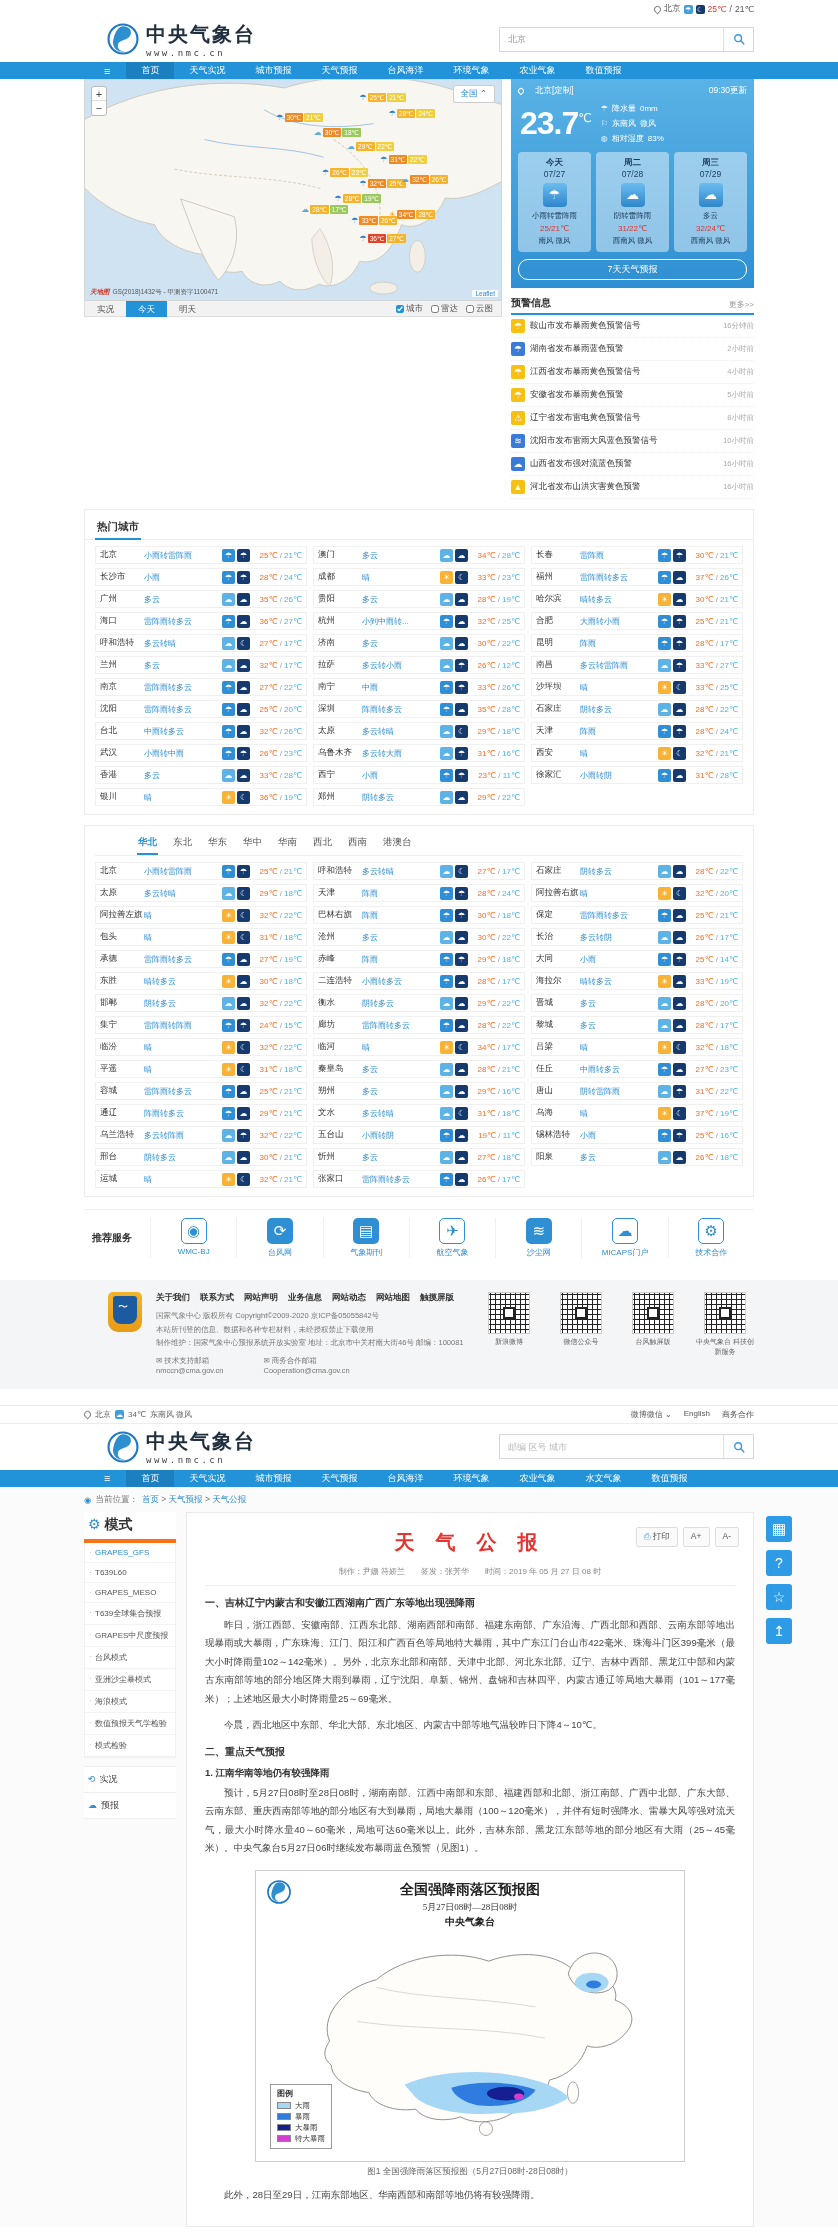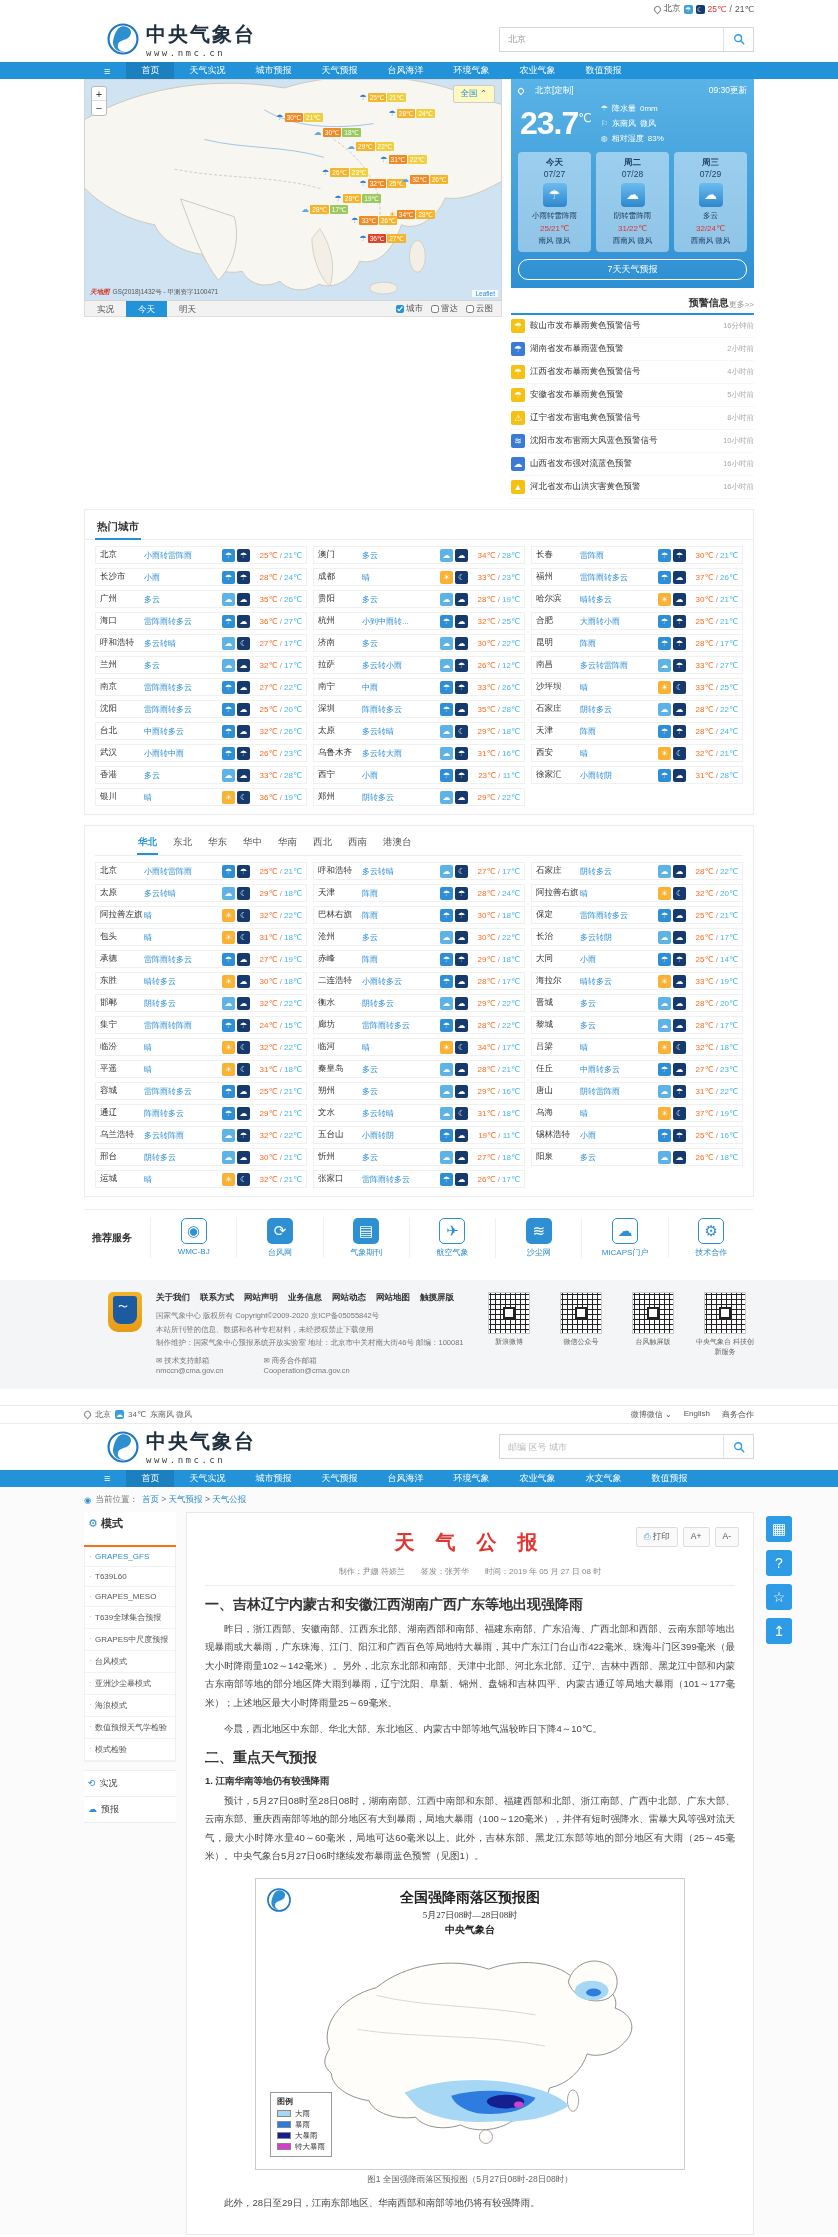--- a/index.html
+++ b/index.html
@@ -35,21 +35,21 @@
 
   .sec-label { font-size:9px; color:#333; padding:6px 0 3px 12px; }
 
   .row1 { display:flex; gap:9px; }
   .mapcol { width:418px; }
   .map { position:relative; height:222px; background:#cfe3f2; border:1px solid #d5d5d5; overflow:hidden; }
   .map svg.base { position:absolute; inset:0; width:100%; height:100%; }
   .zoomctrl { position:absolute; top:6px; left:6px; width:16px; background:#fff; border:1px solid #bbb; border-radius:3px; overflow:hidden; z-index:5; }
   .zoomctrl div { height:14px; line-height:14px; text-align:center; font-size:11px; color:#444; cursor:pointer; }
   .zoomctrl div:first-child { border-bottom:1px solid #ddd; }
-  .region-btn { position:absolute; top:5px; right:6px; background:#fef9c3; border:1px solid #ccc; border-radius:2px; font-size:8.5px; color:#555; padding:2px 7px; cursor:pointer; z-index:5; }
+  .region-btn { position:absolute; top:5px; right:6px; background:#ffffff; border:1px solid #ccc; border-radius:2px; font-size:8.5px; color:#555; padding:2px 7px; cursor:pointer; z-index:5; }
   .region-btn b { color:#2f8ed2; font-weight:normal; }
   .chip { position:absolute; display:flex; align-items:center; gap:1px; font-size:6.5px; z-index:4; }
   .chip .cg { font-size:8px; }
   .chip span.tb { color:#fff; padding:0 2px; line-height:9px; border-radius:1px; }
   .map-attr { position:absolute; left:5px; bottom:3px; font-size:6.5px; color:#555; z-index:5; }
   .map-attr b { color:#d23a2a; font-style:italic; margin-right:3px; }
   .leaflet-badge { position:absolute; right:3px; bottom:3px; font-size:6.5px; color:#2f8ed2; background:rgba(255,255,255,.8); padding:0 3px; z-index:5; }
   .mapbar { height:16px; background:#f2f2f2; border:1px solid #ddd; border-top:0; display:flex; align-items:center; font-size:8.5px; color:#555; }
   .mapbar .mtab { padding:0 12px; line-height:16px; cursor:pointer; }
   .mapbar .mtab.on { background:#2293d8; color:#fff; }
@@ -72,21 +72,21 @@
   .daycard { flex:1; background:rgba(255,255,255,.45); border-radius:4px; text-align:center; padding:5px 2px 6px; color:#1c3c5e; }
   .daycard .dn { font-size:8.5px; font-weight:bold; }
   .daycard .dd { font-size:8.5px; margin-bottom:4px; }
   .daycard .dic { width:24px; height:24px; margin:0 auto 4px; border-radius:4px; background:linear-gradient(180deg,#6bbdf0,#2e86cc); color:#fff; font-size:13px; line-height:24px; }
   .daycard .dds { font-size:7.5px; white-space:nowrap; overflow:hidden; }
   .daycard .dt { font-size:8px; color:#e5332e; margin:3px 0; }
   .daycard .dw { font-size:7.5px; }
   .more7 { margin-top:7px; border:1px solid #fff; border-radius:10px; text-align:center; font-size:9px; color:#fff; padding:3px 0; cursor:pointer; }
 
   .warnbox { margin-top:8px; }
-  .warnhead { display:flex; justify-content:flex-end; align-items:flex-end; border-bottom:2px solid #2293d8; padding-bottom:3px; }
+  .warnhead { display:flex; justify-content:space-between; align-items:flex-end; border-bottom:2px solid #2293d8; padding-bottom:3px; }
   .warnhead b { font-size:10px; color:#333; }
   .warnhead span { font-size:8px; color:#999; cursor:pointer; }
   .warnlist { list-style:none; }
   .warnlist li { display:flex; align-items:center; gap:5px; padding:4px 0; border-bottom:1px dotted #eee; cursor:pointer; }
   .wic-warn { width:14px; height:14px; border-radius:2px; color:#fff; font-size:9px; text-align:center; line-height:14px; flex:none; }
   .warn-y { background:#f6c112; } .warn-b { background:#3a7bd5; }
   .wtext { font-size:8.5px; color:#333; flex:1; white-space:nowrap; overflow:hidden; }
   .wtime { font-size:7.5px; color:#aaa; }
 
   .card { border:1px solid #ececec; background:#fff; margin-top:10px; padding:6px 10px 8px; }
@@ -136,37 +136,37 @@
   .p2-topbar .right { margin-left:auto; display:flex; gap:12px; color:#555; }
   .p2-topbar .right span { cursor:pointer; }
   .p2-header { background:#fff; height:46px; }
   .p2-header .inner { display:flex; align-items:center; justify-content:space-between; height:100%; }
   .p2 .searchbox input::placeholder { color:#bbb; }
   .crumbbar { font-size:8.5px; color:#777; padding:7px 0 6px; display:flex; gap:4px; align-items:center; }
   .crumbbar .ic { color:#2f8ed2; }
 
   .p2-body { display:flex; gap:10px; align-items:flex-start; }
   .sidebox { width:92px; flex:none; }
-  .side-head { font-size:11px; font-weight:bold; color:#333; border-bottom:2px solid #f97316; padding:4px 4px 14px; background:#fff; }
+  .side-head { font-size:14px; font-weight:bold; color:#333; border-bottom:4px solid #f97316; padding:4px 4px 5px; background:#fff; }
   .side-list { list-style:none; background:#fff; border:1px solid #f0f0f0; border-top:0; }
   .side-list li { font-size:8px; color:#555; padding:5px 4px 5px 10px; border-bottom:1px solid #f3f3f3; cursor:pointer; position:relative; white-space:nowrap; overflow:hidden; }
   .side-list li::before { content:"·"; position:absolute; left:4px; color:#bbb; }
   .side-list li.on { color:#2f8ed2; }
   .side-extra { list-style:none; margin-top:8px; border-top:1px solid #eee; background:#fff; }
   .side-extra li { font-size:9px; color:#444; padding:6px 4px; border-bottom:1px solid #eee; cursor:pointer; }
   .side-extra li .xic { color:#2f8ed2; margin-right:4px; }
 
   .art { flex:1; background:#fff; border:1px solid #e9e9e9; padding:10px 18px 14px; position:relative; }
   .art-tools { position:absolute; right:14px; top:14px; display:flex; gap:5px; }
   .tool { border:1px solid #ddd; background:#fafafa; font-size:8.5px; color:#555; padding:3px 7px; border-radius:2px; cursor:pointer; }
   .tool .pic { color:#2f8ed2; }
   .art h1 { text-align:center; color:#e5332e; font-size:20px; letter-spacing:8px; font-family:"Liberation Serif","DejaVu Serif",serif; margin:6px 0 10px; }
   .art-meta { text-align:center; font-size:8px; color:#888; padding-bottom:8px; border-bottom:1px solid #eee; margin-bottom:10px; }
   .headline { text-align:center; font-size:12.5px; color:#333; margin:10px 0 12px; }
-  .art h4 { font-size:14px; color:#333; margin:10px 0 6px; }
+  .art h4 { font-size:10px; color:#333; margin:10px 0 6px; }
   .art h5 { font-size:9.5px; color:#333; margin:8px 0 4px; font-weight:bold; }
   .art p { font-size:9.5px; color:#444; line-height:1.95; text-indent:2em; text-align:justify; margin-bottom:8px; }
   .figbox { width:430px; margin:12px auto 4px; border:1px solid #ccc; background:#fff; position:relative; height:292px; }
   .figbox .flogo { position:absolute; left:10px; top:8px; }
   .fightitle { text-align:center; padding-top:10px; font-family:"Liberation Serif","DejaVu Serif",serif; }
   .fightitle .t1 { font-size:14px; font-weight:bold; color:#222; }
   .fightitle .t2 { font-size:9px; color:#333; margin-top:2px; }
   .fightitle .t3 { font-size:10px; font-weight:bold; color:#222; margin-top:1px; }
   .figmap { position:absolute; inset:58px 8px 8px; }
   .figmap svg { width:100%; height:100%; }

